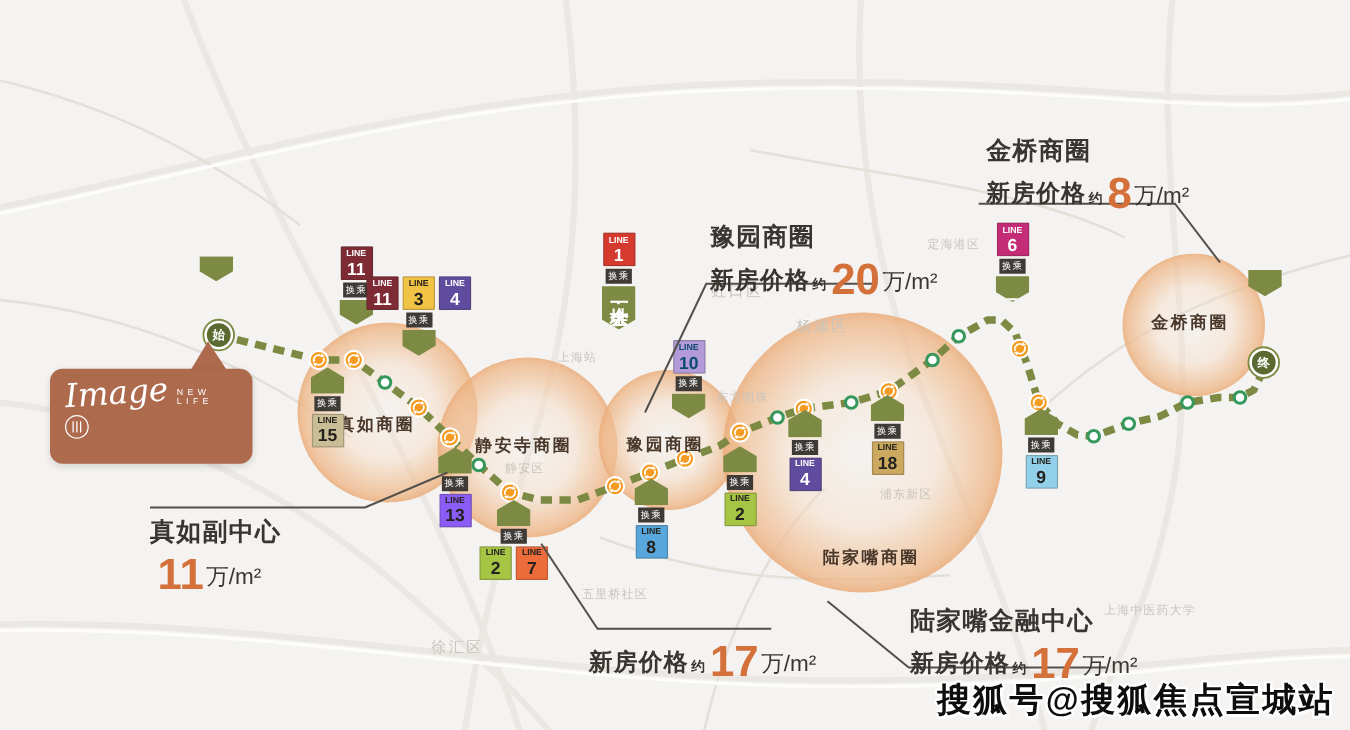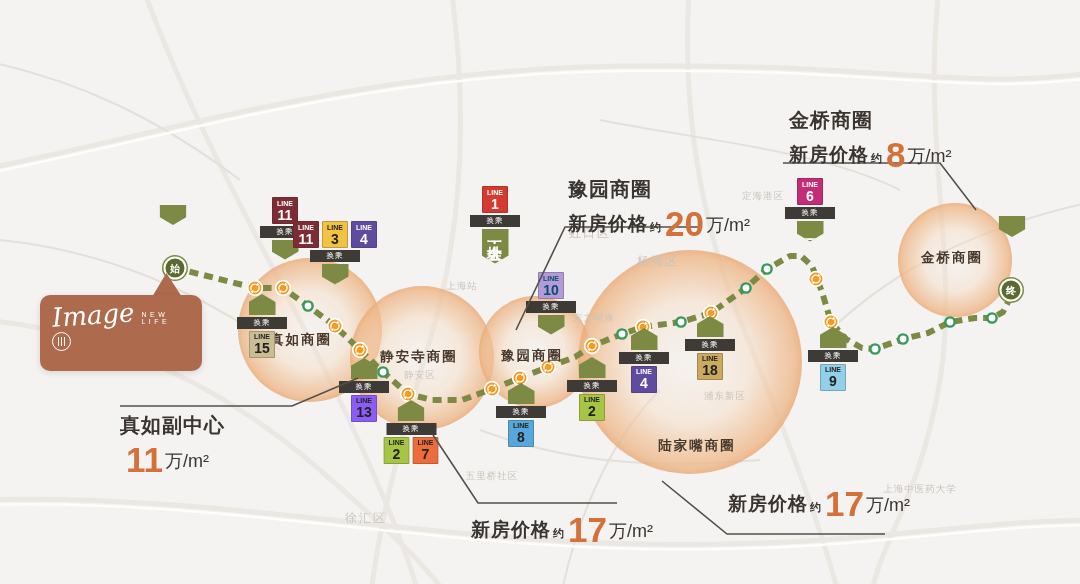--- a/index.html
+++ b/index.html
@@ -42,21 +42,21 @@
   .banner{
     writing-mode:vertical-rl; text-orientation:upright;
     background:#7c8a43; color:#fff; font-weight:700; font-size:17px;
     line-height:27px; width:27px; letter-spacing:1px; box-sizing:border-box;
     text-align:left;
   }
   .banner.down{ clip-path:polygon(0 0,100% 0,100% calc(100% - 8px),50% 100%,0 calc(100% - 8px)); padding:5px 0 13px; }
   .banner.up{ clip-path:polygon(50% 0,100% 8px,100% 100%,0 100%,0 8px); padding:13px 0 5px; }
   .banner.longname{font-size:15px; line-height:27px; letter-spacing:0;}
   .hc{
-    width:50px; background:#3e3b37; color:#fff; font-size:7.5px; line-height:1;
+    width:21px; background:#3e3b37; color:#fff; font-size:7.5px; line-height:1;
     text-align:center; padding:2px 0; margin:2px 0; letter-spacing:1px;
   }
   .badges{display:flex; gap:3px;}
   .badge{
     width:26px; height:27px; box-sizing:border-box; border:1px solid rgba(50,40,30,.25);
     display:flex; flex-direction:column; align-items:center; justify-content:center;
     border-radius:1px;
   }
   .badge .bw{font-size:7px; font-weight:700; line-height:1;}
   .badge .bn{font-size:14px; font-weight:700; line-height:1; margin-top:1px;}
@@ -413,20 +413,21 @@
     <div class="anno-title">豫园商圈</div>
     <div class="anno-line">
       <span class="pfx">新房价格</span>
       <span class="approx">约</span>
       <span class="num">20</span>
       <span class="unit">万/m²</span>
     </div>
   </div>
 
   <div class="anno" style="left:728px;top:483px">
+    <div class="anno-title">陆家嘴金融中心</div>
     <div class="anno-line">
       <span class="pfx">新房价格</span>
       <span class="approx">约</span>
       <span class="num">17</span>
       <span class="unit">万/m²</span>
     </div>
   </div>
 
   <div class="anno" style="left:789px;top:107px">
     <div class="anno-title">金桥商圈</div>
@@ -446,14 +447,15 @@
     </div>
     <div class="logo-row2">
       <span class="logo-mark">
           <i></i>
           <i></i>
           <i></i>
         </span>
     </div>
   </div>
 
+  <div class="watermark">搜狐号@搜狐焦点宣城站</div>
 
 </div>
 
 </body></html>

